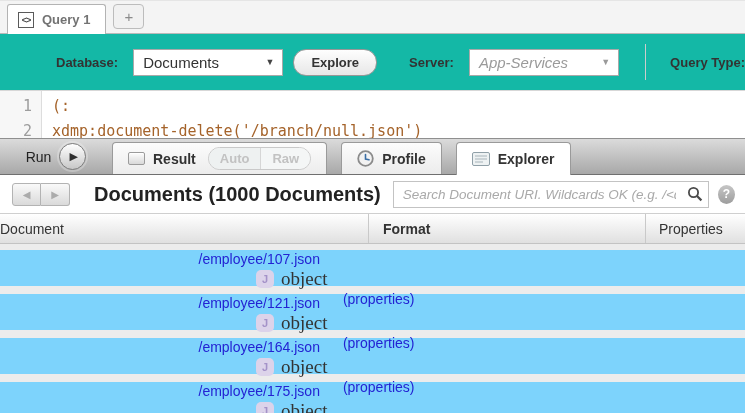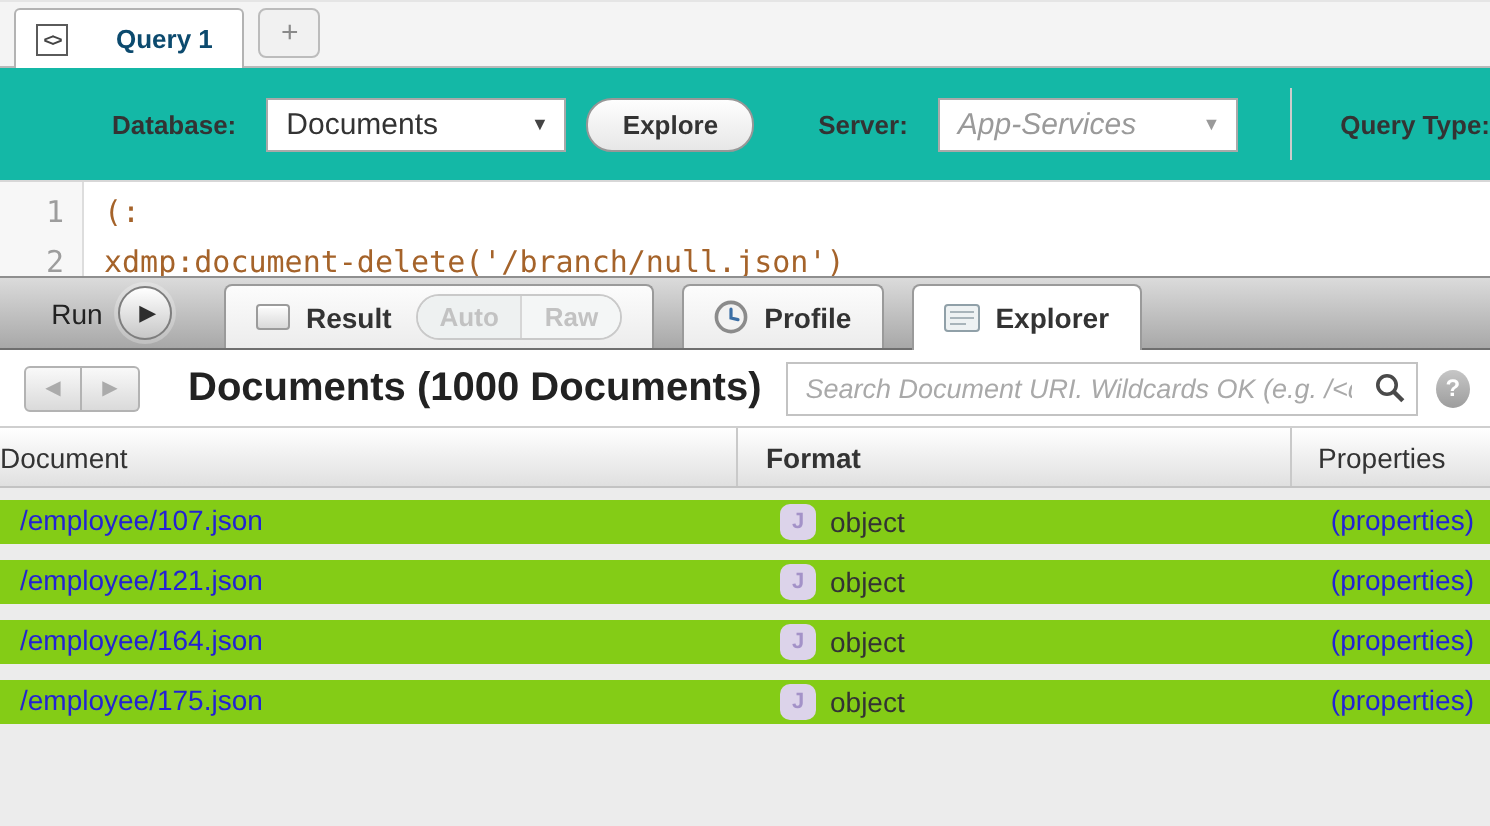--- a/index.html
+++ b/index.html
@@ -4,21 +4,21 @@
 <style>
   * { box-sizing: border-box; margin: 0; padding: 0; }
   html,body { background:#fff; }
   body { font-family: "Liberation Sans", "DejaVu Sans", sans-serif; }
   .screen { position:relative; width:745px; height:413px; background:#fff; overflow:hidden; border-top:1px solid #e5e5e5;}
 
   
   .tabbar { height:33px; background:#f4f4f4; border-bottom:1px solid #b9b9b9; display:flex; align-items:flex-end; padding-left:7px; }
   .qtab { position:relative; z-index:2; height:30px; margin-bottom:-1px; background:#fff; border:1px solid #b3b3b3; border-bottom:none; border-radius:3px 3px 0 0; display:flex; align-items:center; gap:8px; padding:0 15px 0 10px; }
   .qtab-code { width:16px; height:16px; border:1px solid #5a5a5a; display:flex; align-items:center; justify-content:center; font-size:9px; font-weight:bold; color:#444; background:#fff; letter-spacing:-1px;}
-  .qtab-label { font-size:13px; font-weight:bold; color:#0c4a6e;margin-left:16px; }
+  .qtab-label { font-size:13px; font-weight:bold; color:#737373; }
   .addtab { height:25px; width:31px; margin:0 0 4px 7px; background:#f1f1f1; border:1px solid #bcbcbc; border-radius:4px; display:flex; align-items:center; justify-content:center; font-size:15px; color:#8a8a8a; cursor:pointer;}
 
   
   .toolbar { height:56px; background:#14b8a6; display:flex; align-items:center; padding-left:56px; }
   .tb-label { font-size:13px; font-weight:bold; color:#333; }
   .selectbox { height:27px; border:1px solid #a9a9a9; background:#fff; display:flex; align-items:center; justify-content:space-between; padding:0 8px 0 9px; margin-left:15px; cursor:pointer;}
   .selectbox .val { font-size:15px; color:#333; }
   .selectbox .arrow { font-size:9px; color:#444; margin-left:10px; }
   .selectbox.db { width:160px; }
   .selectbox.srv { width:160px; }
@@ -65,26 +65,26 @@
   .help-btn { width:19px; height:19px; margin-left:9px; border-radius:50%; background:linear-gradient(#c6c6c6,#9d9d9d); border:none; color:#fff; font-size:12px; font-weight:bold; display:flex; align-items:center; justify-content:center; cursor:pointer; }
 
   
   .tablearea { height:201px; background:#ececec; }
   .thead { display:flex; height:31px; background:linear-gradient(#ffffff,#e0e0e0); border-top:1px solid #cfcfcf; border-bottom:1px solid #c3c3c3; align-items:center; }
   .thead .th { font-size:14px; color:#333; }
   .col-doc { width:368px; }
   .col-fmt { width:277px; padding-left:14px; border-left:1px solid #c9c9c9; height:100%; display:flex; align-items:center;font-weight:bold; }
   .col-prop { width:100px; padding-left:13px; border-left:1px solid #c9c9c9; height:100%; display:flex; align-items:center; }
   .tbody { padding-top:6px; }
-  .trow { display:flex; align-items:center; height:22px; background:#84cc16; margin-bottom:8px; }
+  .trow { display:flex; align-items:center; height:36px; background:#7dd3fc; margin-bottom:8px;flex-direction:column; }
   .trow .doc a, .doclink { font-size:14px; color:#2323d3; text-decoration:none; cursor:pointer; }
   .trow .doc { width:368px; padding-left:10px; }
   .trow .fmt { width:277px; padding-left:14px; display:flex; align-items:center; gap:7px; }
   .jbadge { width:18px; height:18px; border-radius:5px; background:#dcd3ea; color:#a492c8; font-size:11px; font-weight:bold; display:flex; align-items:center; justify-content:center; margin-left:8px; }
-  .fmt-text { font-size:14px; color:#333; }
+  .fmt-text { font-size:19px; color:#333;font-family:Liberation Serif, serif; }
   .trow .prop { width:100px; text-align:right; padding-right:8px; }
 </style>
 </head>
 <body>
 
 <div class="screen">
 
   <div class="tabbar">
     <div class="qtab">
       <span class="qtab-code">&lt;&gt;</span>

